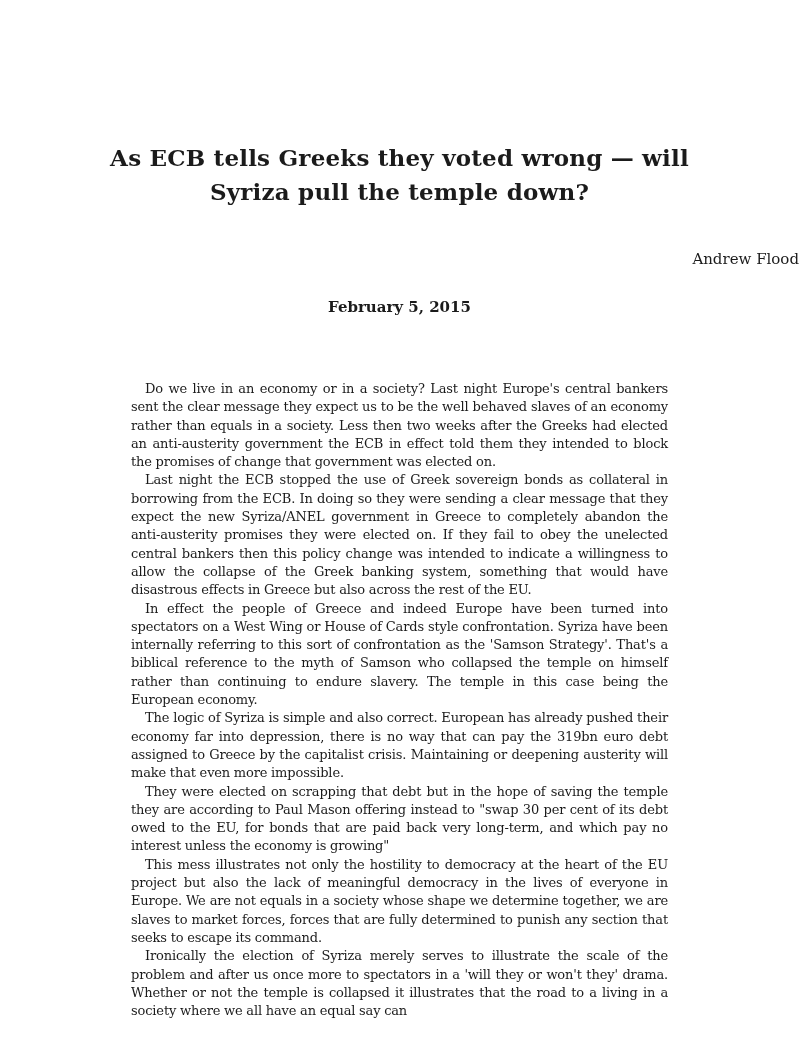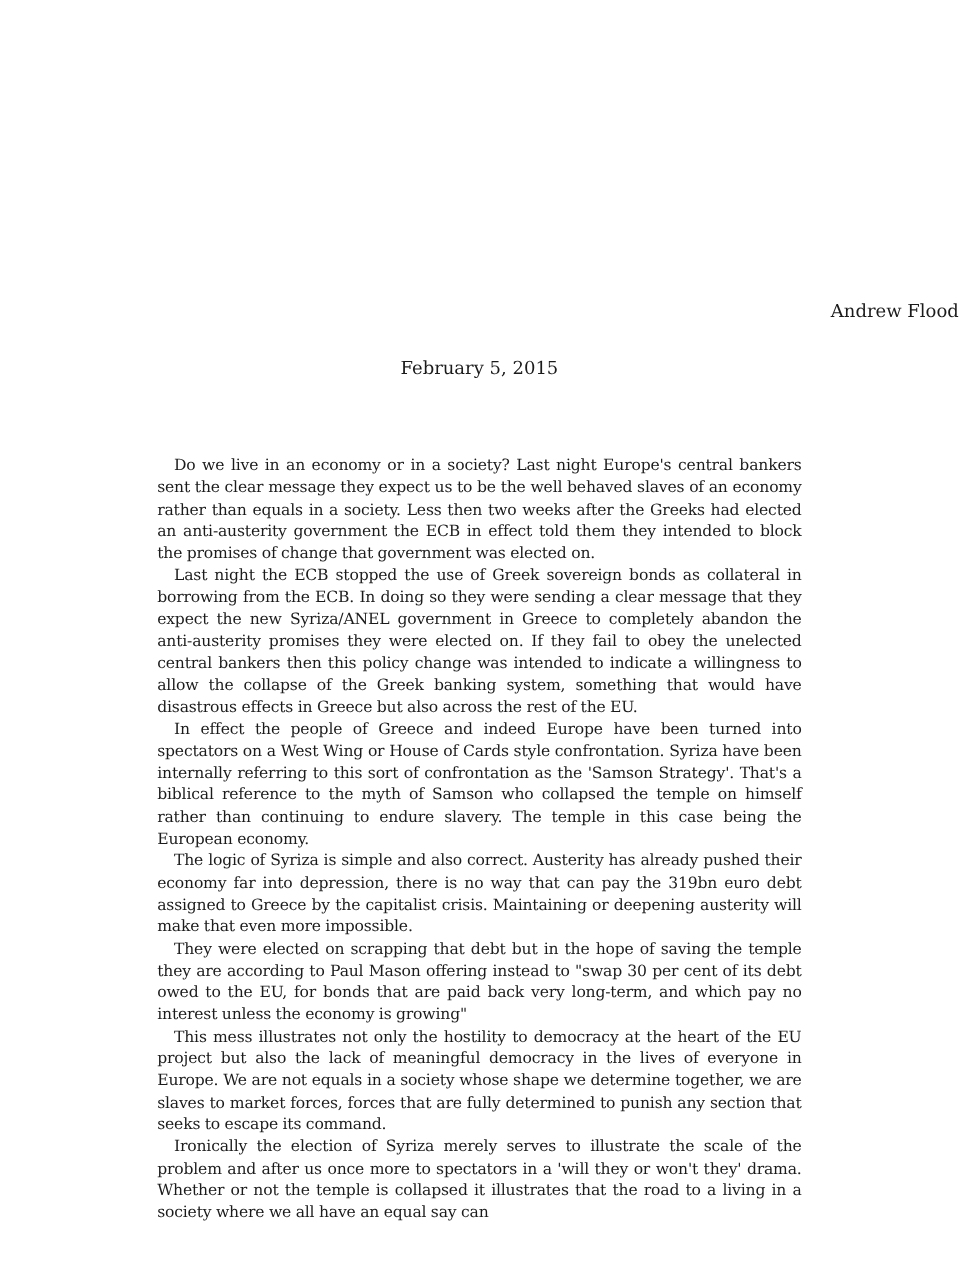--- a/index.html
+++ b/index.html
@@ -37,20 +37,21 @@
     text-align: right;
     font-size: 15px;
   }
   .pub-date {
     position: absolute;
     top: 298px;
     left: 0;
     right: 0;
     text-align: center;
     font-size: 15px;
+    font-weight: bold;
   }
   .body-text {
     position: absolute;
     top: 380px;
     left: 131px;
     width: 537px;
     font-size: 13px;
     line-height: 18.3px;
     text-align: justify;
     letter-spacing: -0.15px;
@@ -60,28 +61,32 @@
     margin: 0;
     padding: 0;
     text-indent: 14px;
   }
 </style>
 </head>
 <body>
 
 <div class="page">
 
+  <div class="title-block">
+    <div class="title-line">As ECB tells Greeks they voted wrong — will</div>
+    <div class="title-line">Syriza pull the temple down?</div>
+  </div>
 
   <div class="author">Andrew Flood</div>
 
   <div class="pub-date">February 5, 2015</div>
 
   <div class="body-text">
     <p>Do we live in an economy or in a society? Last night Europe's central bankers sent the clear message they expect us to be the well behaved slaves of an economy rather than equals in a society. Less then two weeks after the Greeks had elected an anti-austerity government the ECB in effect told them they intended to block the promises of change that government was elected on.</p>
     <p>Last night the ECB stopped the use of Greek sovereign bonds as collateral in borrowing from the ECB. In doing so they were sending a clear message that they expect the new Syriza/ANEL government in Greece to completely abandon the anti-austerity promises they were elected on. If they fail to obey the unelected central bankers then this policy change was intended to indicate a willingness to allow the collapse of the Greek banking system, something that would have disastrous effects in Greece but also across the rest of the EU.</p>
     <p>In effect the people of Greece and indeed Europe have been turned into spectators on a West Wing or House of Cards style confrontation. Syriza have been internally referring to this sort of confrontation as the 'Samson Strategy'. That's a biblical reference to the myth of Samson who collapsed the temple on himself rather than continuing to endure slavery. The temple in this case being the European economy.</p>
-    <p>The logic of Syriza is simple and also correct. Austerity has already pushed their economy far into depression, there is no way that can pay the 319bn euro debt assigned to Greece by the capitalist crisis. Maintaining or deepening austerity will make that even more impossible.</p>
+    <p>The logic of Syriza is simple and also correct. European has already pushed their economy far into depression, there is no way that can pay the 319bn euro debt assigned to Greece by the capitalist crisis. Maintaining or deepening austerity will make that even more impossible.</p>
     <p>They were elected on scrapping that debt but in the hope of saving the temple they are accord­ing to Paul Mason offering instead to "swap 30 per cent of its debt owed to the EU, for bonds that are paid back very long-term, and which pay no interest unless the economy is growing"</p>
     <p>This mess illustrates not only the hostility to democracy at the heart of the EU project but also the lack of meaningful democracy in the lives of everyone in Europe. We are not equals in a society whose shape we determine together, we are slaves to market forces, forces that are fully determined to punish any section that seeks to escape its command.</p>
     <p>Ironically the election of Syriza merely serves to illustrate the scale of the problem and after us once more to spectators in a 'will they or won't they' drama. Whether or not the temple is collapsed it illustrates that the road to a living in a society where we all have an equal say can</p>
   </div>
 
 </div>
 
 </body></html>

